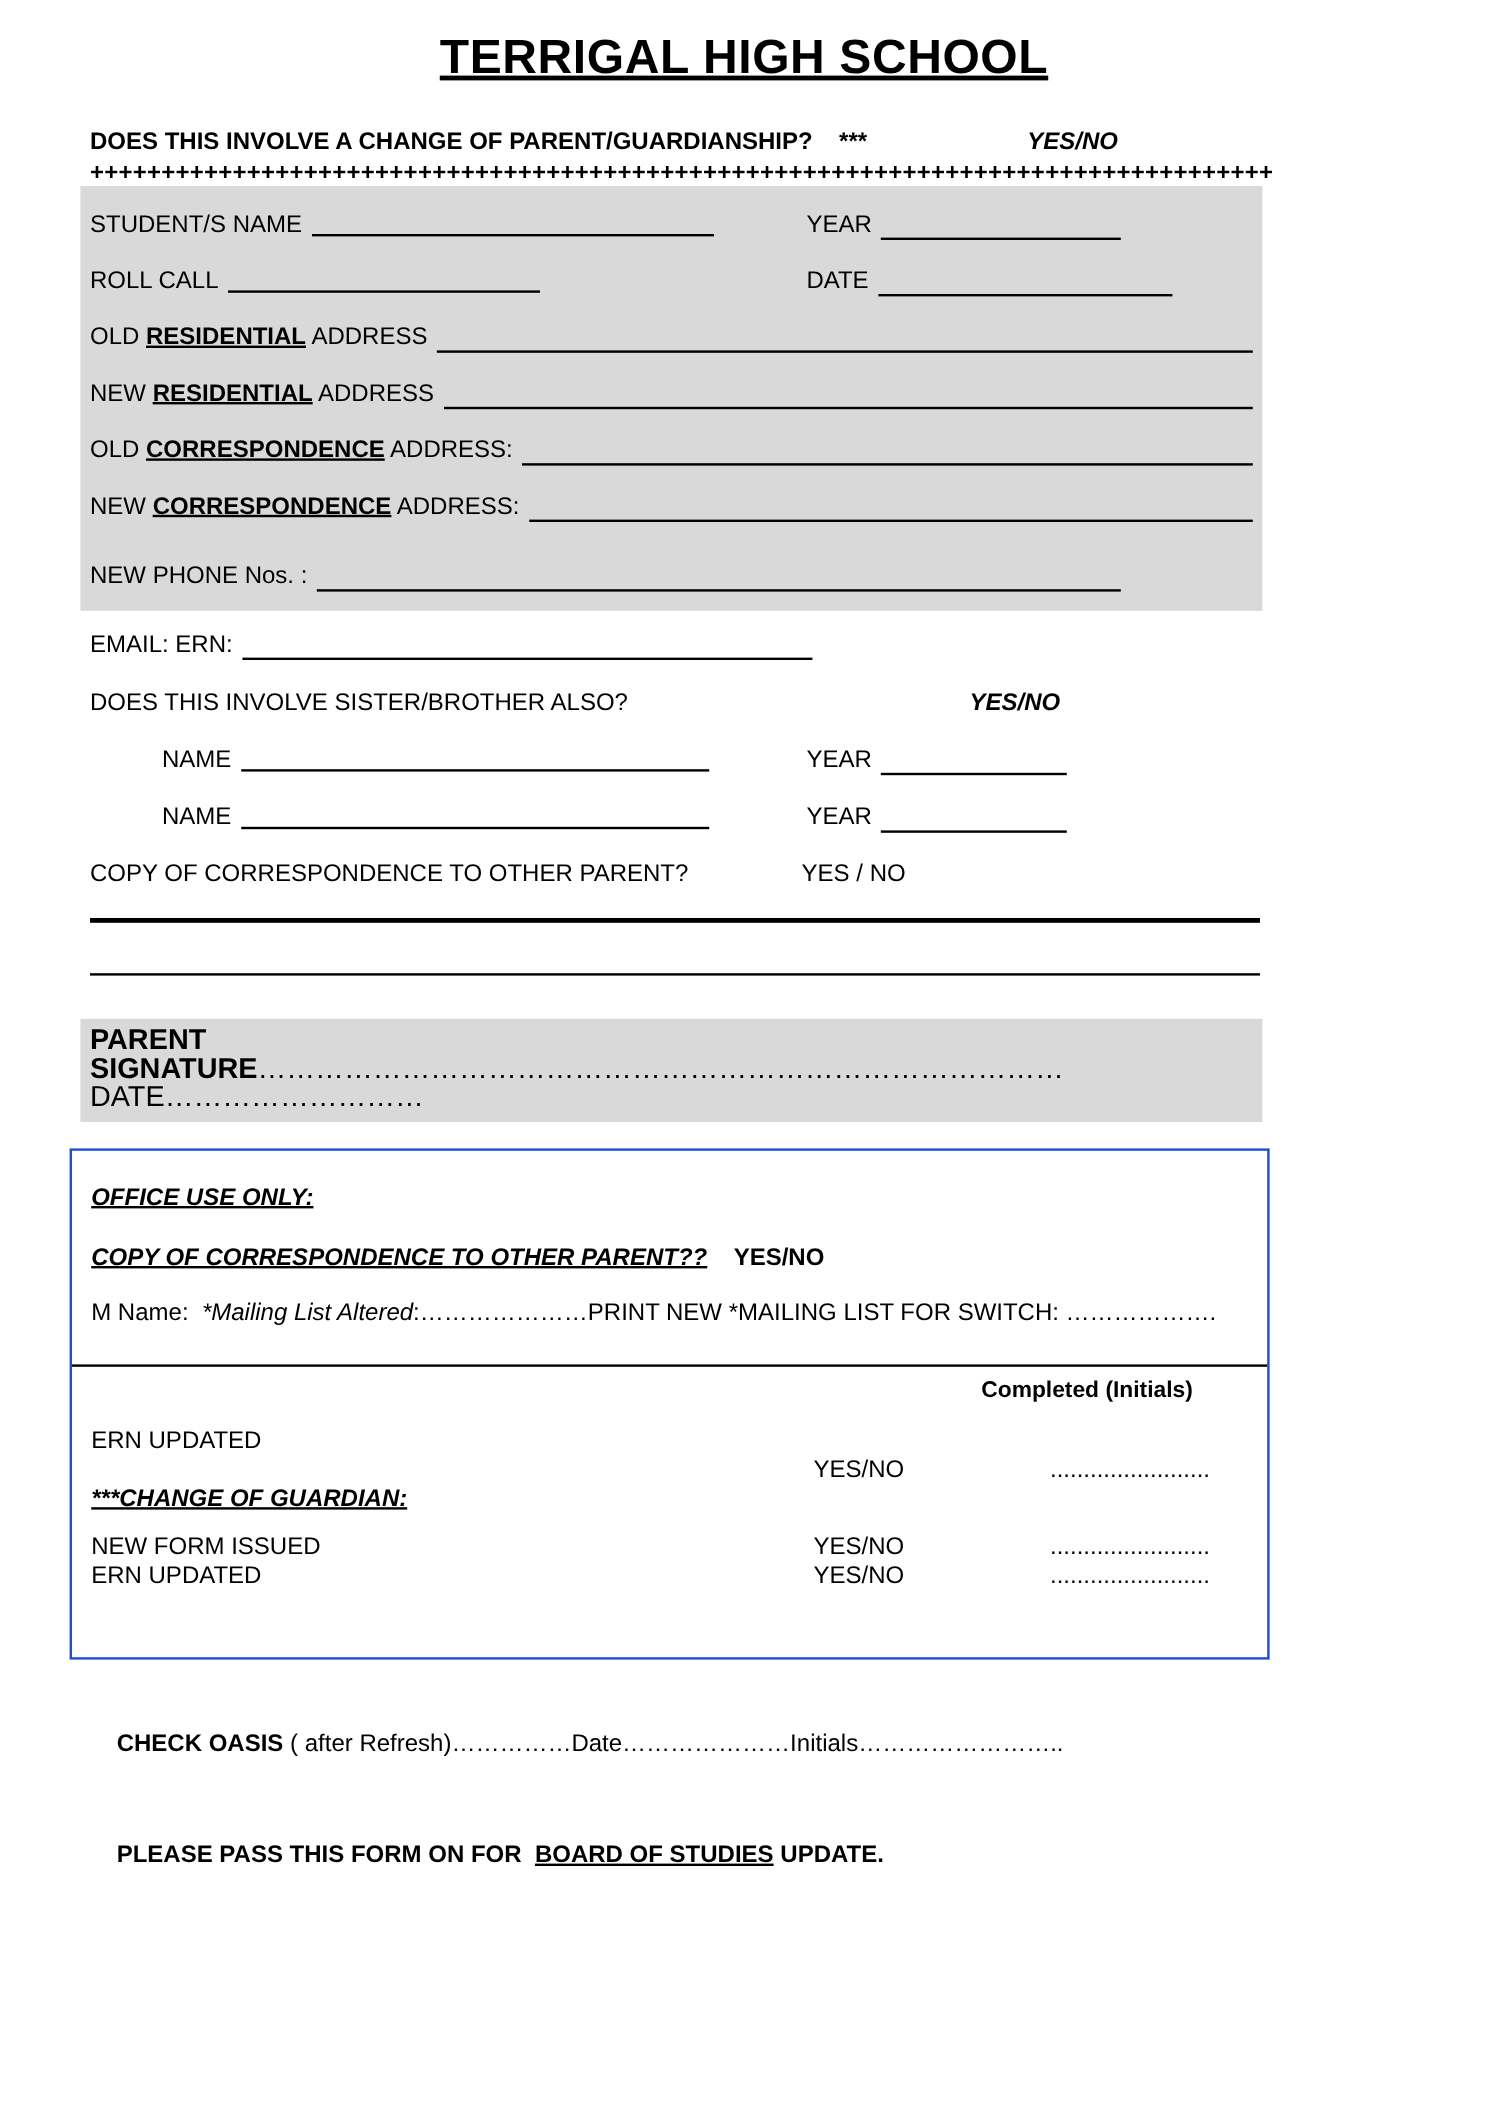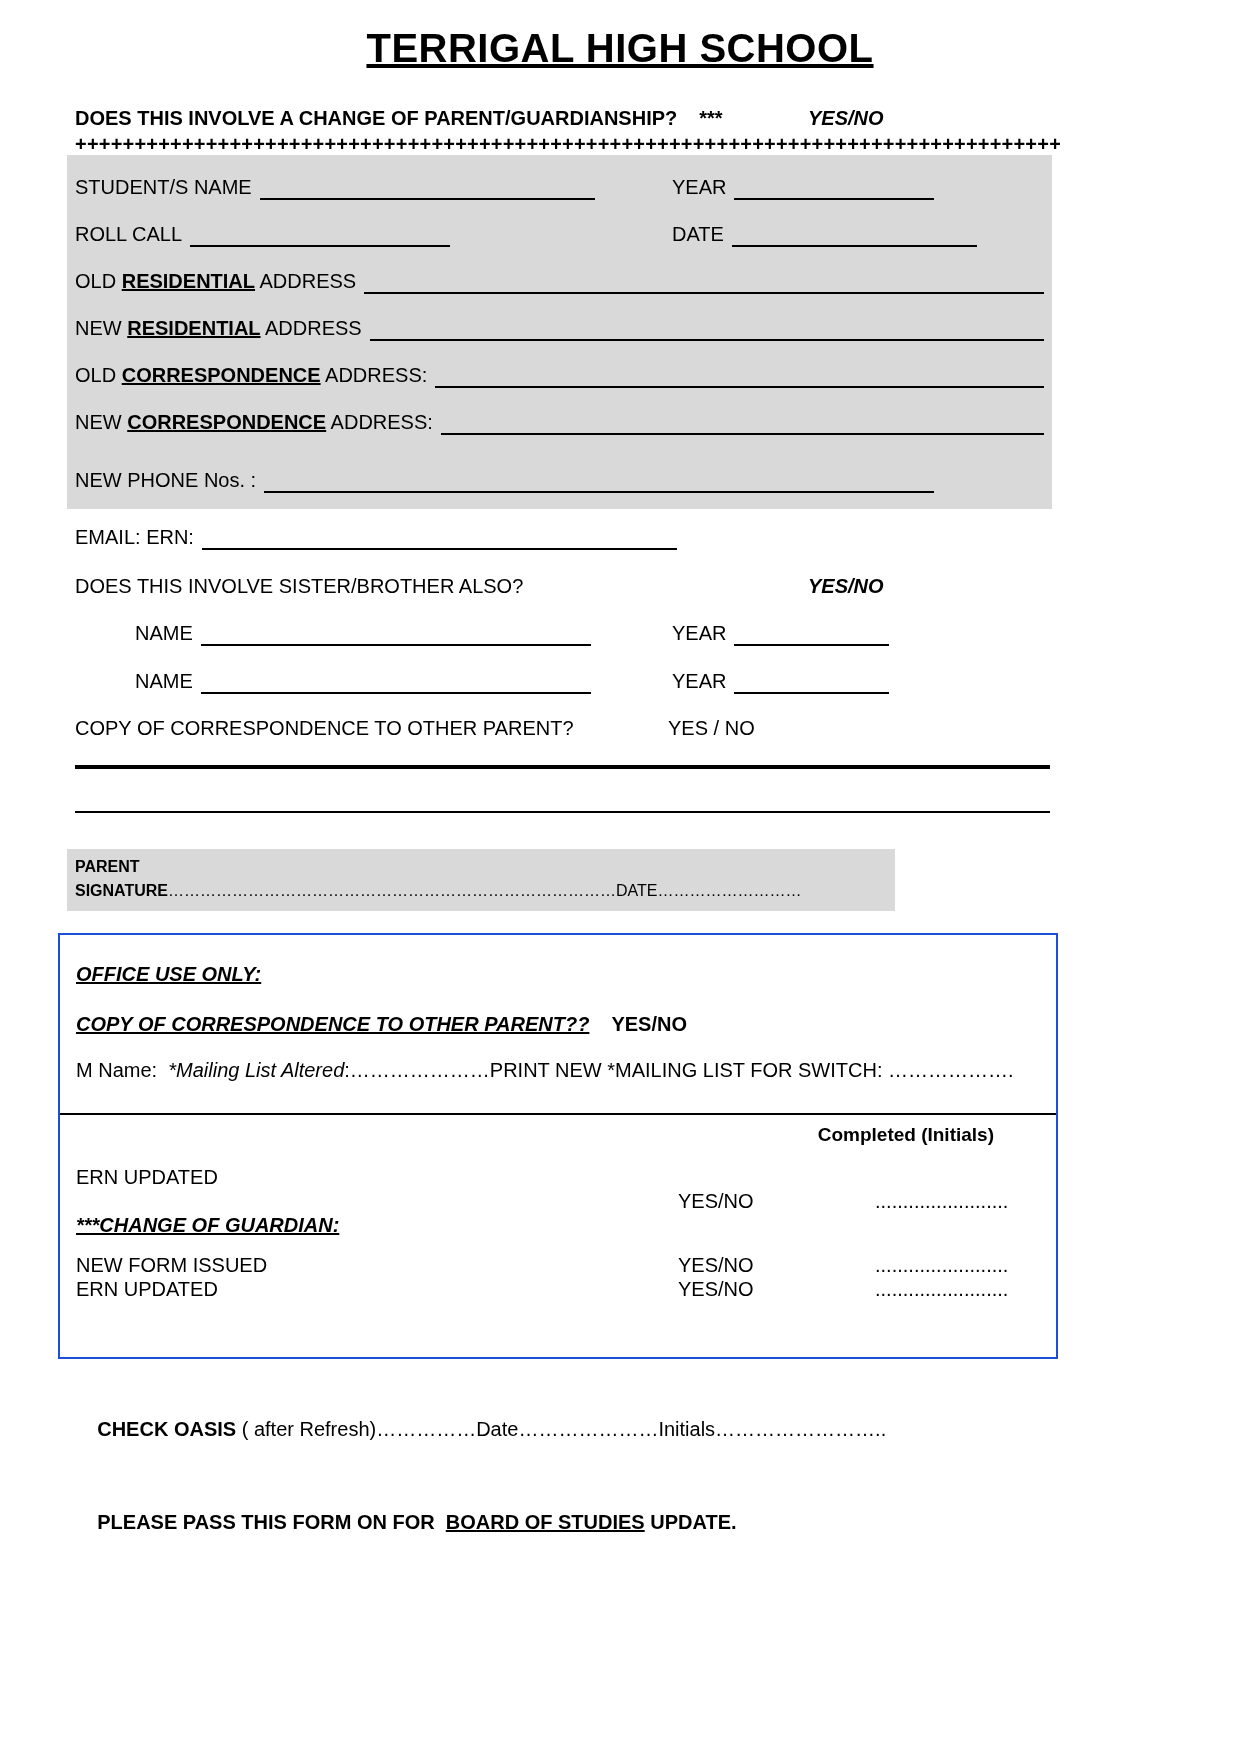--- a/index.html
+++ b/index.html
@@ -8,55 +8,55 @@
   body {
     width:1240px; height:1754px;
     font-family:"Liberation Sans", sans-serif;
     color:#000;
   }
   .page { width:1240px; height:1754px; padding:26px 75px 0 75px; overflow:hidden; }
 
   .title { text-align:center; font-weight:bold; font-size:40px; line-height:1.13; letter-spacing:0.5px; }
   .underline { text-decoration:underline;margin-top:32px; }
 
-  .q-row { display:flex; align-items:baseline; margin-top:34px; font-size:20px; line-height:26px; }
+  .q-row { display:flex; align-items:baseline; margin-top:34px; font-size:20px; line-height:26px;gap:48px; }
   .q-group { width:733px; display:flex; align-items:baseline; }
   .bold { font-weight:bold; }
   .italic { font-style:italic; }
   .stars { margin-left:22px; }
 
   .plus-row { font-size:20px; font-weight:bold; line-height:22px; margin-top:2px;
               white-space:nowrap; overflow:hidden; width:985px; letter-spacing:0.2px; }
 
   .graybox { background:var(--section-bg); width:985px; margin-left:-8px; padding:20px 8px 16px 8px; }
   .row { display:flex; align-items:flex-end; font-size:20px; line-height:25px; margin-bottom:22px; }
   .row:last-child { margin-bottom:0;margin-top:33px; }
-  .col1 { width:597px; display:flex; align-items:flex-end; }
+  .col1 { width:597px; display:flex; }
   .lbl { white-space:pre; }
   .mr { margin-right:8px; }
   .line { display:inline-block; border-bottom:2px solid #000; height:22px; }
   .fill { flex:1; border-bottom:2px solid #000; height:22px; margin-left:8px; }
   .w335{width:335px} .w200{width:200px} .w260{width:260px} .w245{width:245px}
   .w670{width:670px} .w475{width:475px} .w390{width:390px} .w155{width:155px}
   .bu { font-weight:bold; text-decoration:underline; }
   .indent60 { margin-left:60px; }
 
   .simple-row { font-size:20px; line-height:25px; }
   .email-row { margin-top:16px; display:flex; align-items:flex-end; }
   .sib-row { margin-top:24px; display:flex; align-items:baseline; }
   .name-row1 { margin-top:22px; }
   .name-row2 { margin-top:23px; }
   .copy-row { margin-top:20px; display:flex; align-items:baseline; }
   .copy-col { width:593px; }
 
   .hr-thick { margin-top:24px; border:none; border-top:4px solid #000; width:975px; }
   .hr-thin  { margin-top:42px; border:none; border-top:2px solid #000; width:975px; }
 
-  .sigbox { background:var(--section-bg); width:828px; margin-left:-8px; margin-top:36px;
-            padding:6px 10px 8px 8px; font-size:16px; line-height:24px; }
+  .sigbox { background:var(--section-bg); width:985px; margin-left:-8px; margin-top:36px;
+            padding:6px 10px 8px 8px; font-size:24px; line-height:24px; }
 
   .officebox { width:1000px; margin-left:-17px; margin-top:22px; border:2px solid #1d4ed8;
                padding:26px 20px 56px 16px; font-size:20px; line-height:26px; }
   .office-heading { font-weight:bold; font-style:italic; text-decoration:underline; }
   .office-copy { margin-top:24px; display:flex; align-items:baseline; }
   .office-copy .yn { margin-left:22px; font-weight:bold; }
   .mdrive { margin-top:20px; display:flex; align-items:baseline; white-space:pre; }
   .office-divider { border:none; border-top:2px solid #000; margin:30px -20px 0 -16px; }
   .completed { margin-top:8px; text-align:right; padding-right:42px; font-weight:bold; font-size:19px; line-height:24px; }
   .orow { display:flex; align-items:baseline; line-height:24px; }

